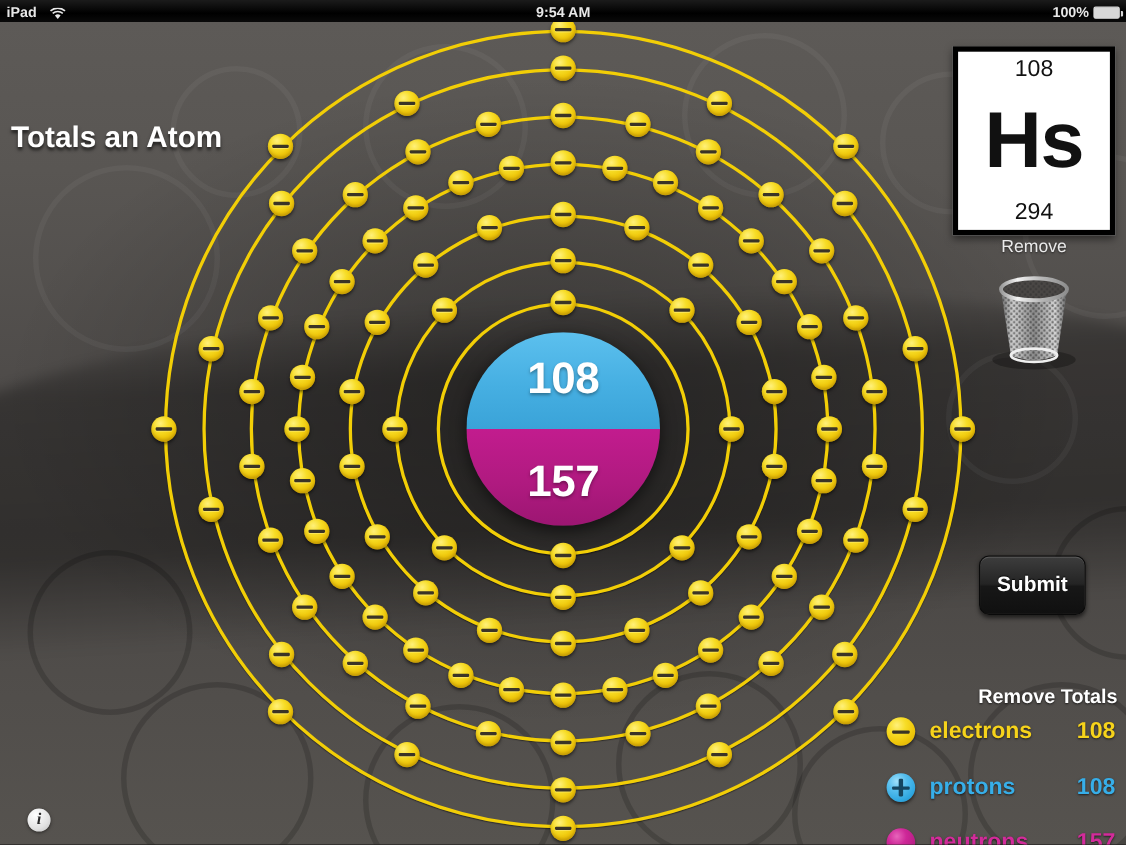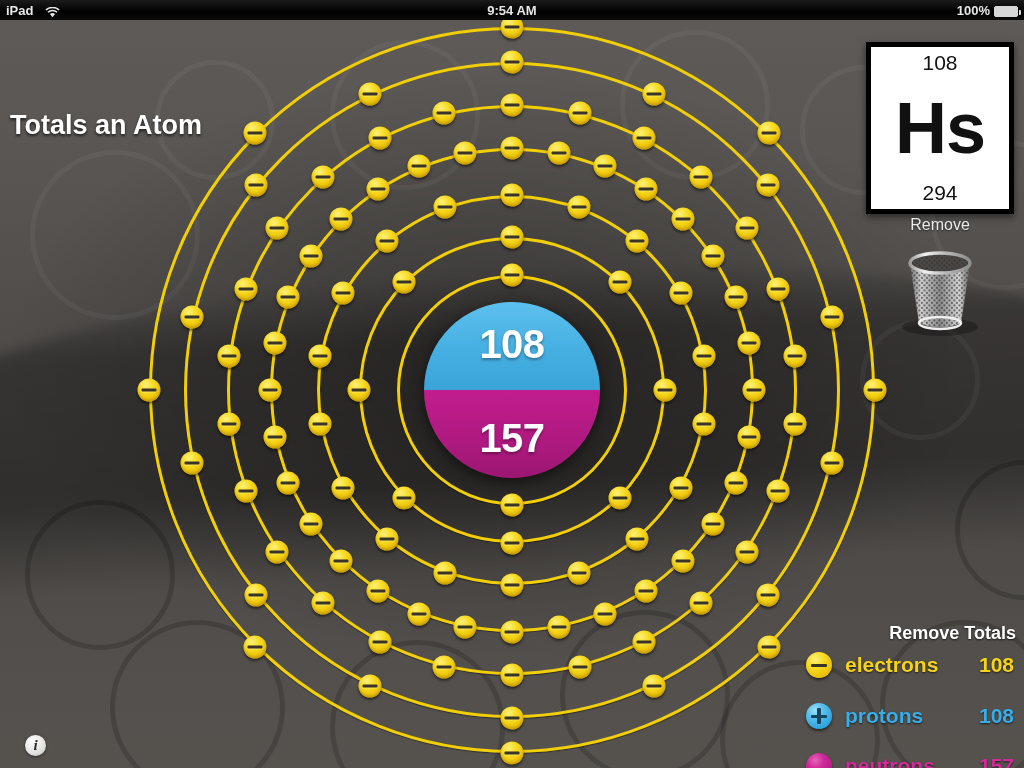--- a/index.html
+++ b/index.html
@@ -398,20 +398,21 @@
         <ellipse cx="47" cy="83" rx="38" ry="9" fill="rgba(0,0,0,.28)"></ellipse>
         <path d="M17 20 L26 79 Q47 88 68 79 L77 20 Z" fill="url(#mesh)"></path>
         <path d="M17 20 L26 79 Q47 88 68 79 L77 20 Z" fill="url(#dots)"></path>
         <ellipse cx="47" cy="79" rx="21" ry="6" fill="none" stroke="#efefef" stroke-width="2.5"></ellipse>
         <ellipse cx="47" cy="20" rx="30" ry="10" fill="#4a4745"></ellipse>
         <ellipse cx="47" cy="20" rx="30" ry="10" fill="url(#dots)" opacity=".8"></ellipse>
         <ellipse cx="47" cy="19" rx="30" ry="10" fill="none" stroke="url(#rim)" stroke-width="3.5"></ellipse>
       </svg>
     </div>
 
+    <div class="rbtn" id="btn-submit">Submit</div>
 
     <div id="totals-title">Remove Totals</div>
 
     <div class="total-row" id="row-electrons">
       <span class="t-icon e"></span>
       <span class="t-label c-e">electrons</span>
       <span class="t-value c-e">108</span>
     </div>
     <div class="total-row" id="row-protons">
       <span class="t-icon p"></span>

